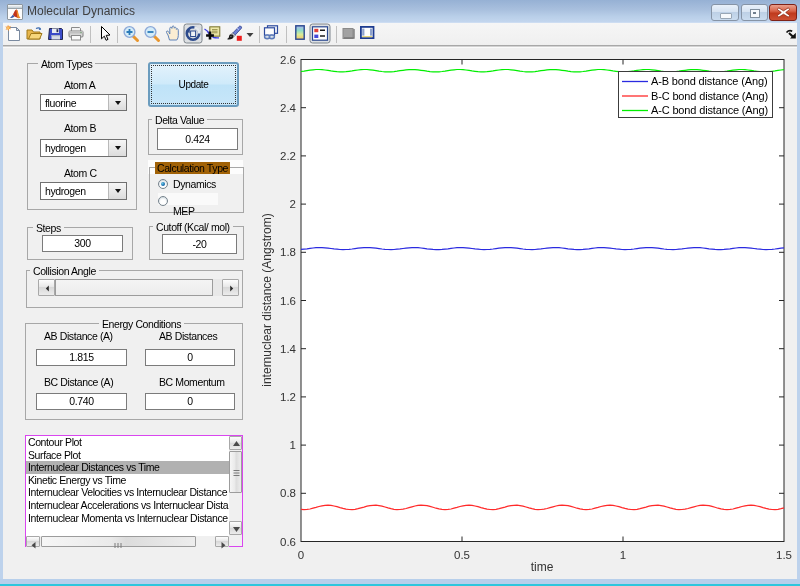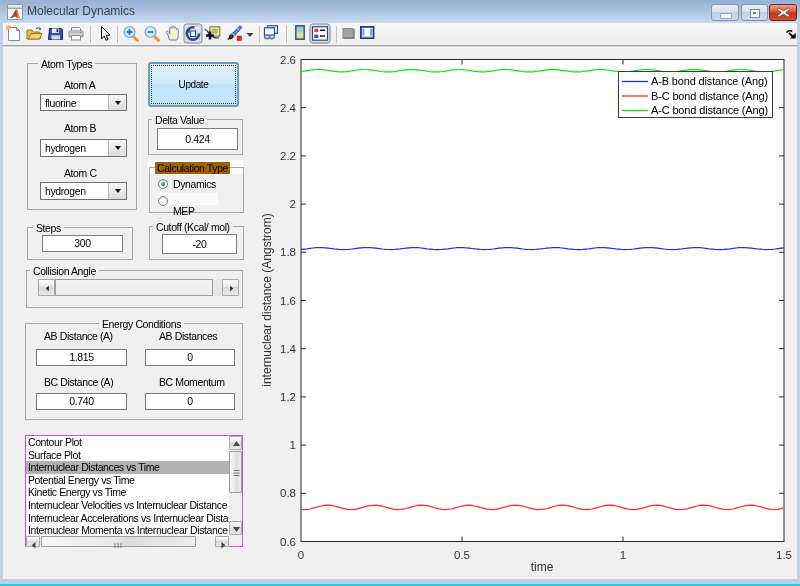--- a/index.html
+++ b/index.html
@@ -283,21 +283,20 @@
   <div class="lbl" style="left:44px;top:376px;">BC Distance (A)</div>
   <div class="lbl" style="left:159px;top:376px;">BC Momentum</div>
   <div class="edit" style="left:36px;top:393px;width:89px;height:15px;">0.740</div>
   <div class="edit" style="left:145px;top:393px;width:88px;height:15px;">0</div>
 
   <div class="abs" style="left:25px;top:435px;width:218px;height:112px;background:#fff;
     border:1px solid #d946ef;box-sizing:border-box;overflow:hidden;">
     <div class="li">Contour Plot</div>
     <div class="li">Surface Plot</div>
     <div class="li" style="background:#b1b1b1;">Internuclear Distances vs Time</div>
-    <div class="li">Potential Energy vs Time</div>
     <div class="li">Kinetic Energy vs Time</div>
     <div class="li">Internuclear Velocities vs Internuclear Distance</div>
     <div class="li">Internuclear Accelerations vs Internuclear Dista</div>
     <div class="li">Internuclear Momenta vs Internuclear Distance</div>
   </div>
 
   <div class="abs" style="left:229px;top:436px;width:13px;height:99px;background:#f0f0f0;">
     <div class="sbbtn abs" style="left:0;top:0;width:13px;height:14px;"><svg width="13" height="14">
           <path d="M6.5 4 L10 9 L3 9 z" fill="#4a4a4a"></path>
         </svg></div>

